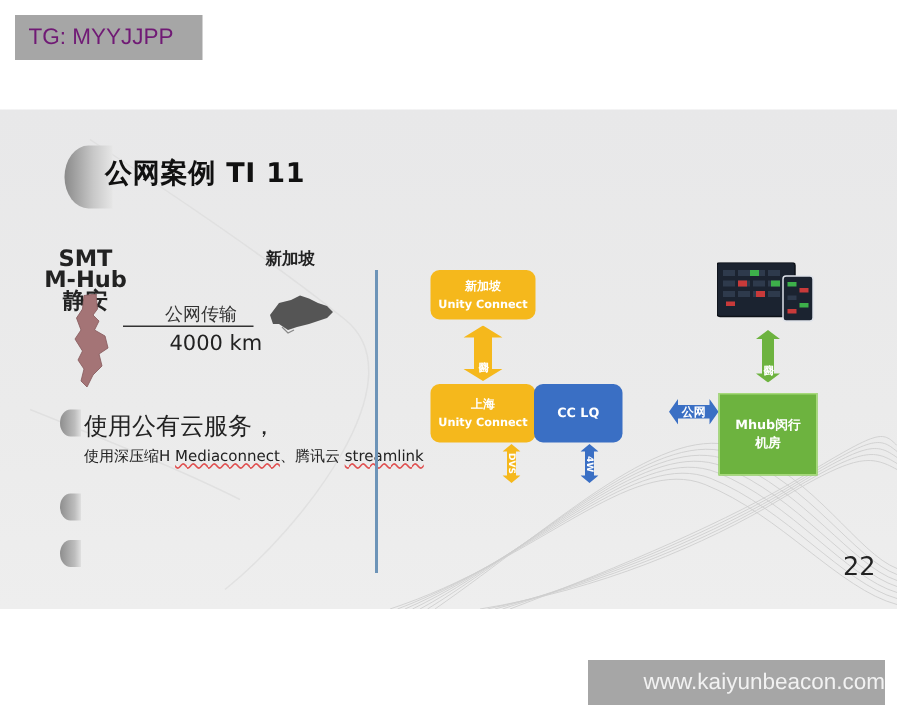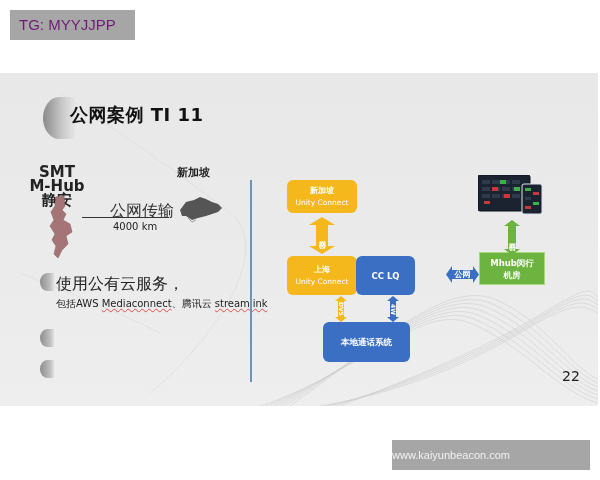--- a/index.html
+++ b/index.html
@@ -1,42 +1,42 @@
 <!DOCTYPE html>
 <html><head>
 <meta charset="utf-8">
 <style>
   * { box-sizing: border-box; margin: 0; padding: 0; }
   html, body { width: 600px; height: 480px; background: #ffffff; overflow: hidden; position: relative; font-family: "DejaVu Sans", "Liberation Sans", sans-serif; }
   .wm-top { position: absolute; left: 10px; top: 10px; width: 125px; height: 30px; background: #a6a6a6; color: #701a75; font-family: "Liberation Sans", sans-serif; font-size: 15px; line-height: 30px; padding-left: 9px; }
-  .wm-bottom { position: absolute; left: 392px; top: 440px; width: 198px; height: 30px; background: #a6a6a6; color: #f2f2f2; font-family: "Liberation Sans", sans-serif; font-size: 11px; line-height: 30px; text-align: left; }
+  .wm-bottom { position: absolute; left: 392px; top: 440px; width: 198px; height: 30px; background: #a6a6a6; color: #f2f2f2; font-family: "Liberation Sans", sans-serif; font-size: 15px; line-height: 30px; text-align: right; }
   .slide { position: absolute; left: 0; top: 73px; width: 598px; height: 333px; background: linear-gradient(180deg, #e8e8e9 0%, #ebebeb 60%, #eeeeee 100%); overflow: hidden; }
   .waves { position: absolute; left: 0; top: 0; width: 598px; height: 333px; }
   .title-deco { position: absolute; left: 43px; top: 24px; width: 32px; height: 42px; border-radius: 50% 0 0 50% / 50% 0 0 50%; background: linear-gradient(90deg, #8a8a8a 0%, #c8c8c8 60%, #e6e6e6 100%); }
   .title { position: absolute; left: 70px; top: 30px; font-size: 18px; font-weight: bold; color: #111; letter-spacing: 0.5px; }
   .label-smt { position: absolute; left: 22px; top: 92px; width: 70px; text-align: center; font-size: 15px; font-weight: bold; color: #222; line-height: 14px; }
   .label-sg { position: absolute; left: 177px; top: 92px; font-size: 11px; font-weight: bold; color: #222; }
   .map-sh { position: absolute; left: 48px; top: 123px; }
   .map-sg { position: absolute; left: 176px; top: 123px; }
-  .link-label { position: absolute; left: 110px; top: 128px; font-size: 16px; color: #333; }
+  .link-label { position: absolute; left: 110px; top: 128px; font-size: 12px; color: #333; }
   .link-line { position: absolute; left: 82px; top: 144px; width: 87px; height: 1px; background: #333; }
-  .link-dist { position: absolute; left: 113px; top: 148px; font-size: 10px; color: #222; }
+  .link-dist { position: absolute; left: 113px; top: 148px; font-size: 14px; color: #222; }
   .bullet { position: absolute; left: 40px; width: 14px; height: 18px; border-radius: 50% 0 0 50% / 50% 0 0 50%; background: linear-gradient(90deg, #8e8e8e 0%, #bdbdbd 70%, #e0e0e0 100%); }
   .btext { position: absolute; left: 56px; font-size: 16px; color: #222; }
   .bsub { position: absolute; left: 56px; font-size: 10px; color: #222; }
   .squig { text-decoration: underline wavy #e05050; text-decoration-thickness: 1px; }
   .divider { position: absolute; left: 250px; top: 107px; width: 1.5px; height: 202px; background: #6d94b8; }
   .box { position: absolute; border-radius: 6px; color: #fff; display: flex; flex-direction: column; align-items: center; justify-content: center; text-align: center; line-height: 12px; }
   .yellow { background: #f5b81c; }
   .blue { background: #3a6fc4; }
   .green { background: #6db33f; border-radius: 0; }
   .b-cn { font-size: 8px; font-weight: bold; }
-  .b-en { font-size: 7.5px; font-weight: normal; }
+  .b-en { font-size: 7.5px; font-weight: bold; }
   .b-main { font-size: 8.5px; font-weight: bold; }
-  .page-num { position: absolute; left: 562px; top: 295px; font-size: 14px; color: #222; }
+  .page-num { position: absolute; left: 562px; top: 295px; font-size: 17px; color: #222; }
   .varrow { position: absolute; display: flex; align-items: center; justify-content: center; }
   .varrow .lbl { writing-mode: vertical-rl; font-size: 7px; color: #fff; font-weight: bold; position: relative; z-index: 2; }
   .harrow { position: absolute; display: flex; align-items: center; justify-content: center; }
   .harrow .lbl { font-size: 8px; color: #fff; font-weight: bold; position: relative; z-index: 2; }
   .arr-svg { position: absolute; left: 0; top: 0; width: 100%; height: 100%; }
   .tablet { position: absolute; left: 478px; top: 102px; width: 66px; height: 40px; }
 </style>
 </head>
 <body>
 
@@ -80,21 +80,21 @@
     <path d="M4 14 L10 6 L18 4 L24 1 L30 3 L36 6 L42 8 L46 12 L42 16 L36 18 L30 20 L22 22 L16 24 L10 20 L6 20 Z" fill="#555"></path>
     <path d="M12 22 L16 26 L20 24" fill="none" stroke="#888" stroke-width="0.8"></path>
   </svg>
 
   <div class="link-label">公网传输</div>
   <div class="link-line"></div>
   <div class="link-dist">4000 km</div>
 
   <div class="bullet" style="top:200px;"></div>
   <div class="btext" style="top:201px;">使用公有云服务，</div>
-  <div class="bsub" style="top:224px;"><span>包括AWS </span><span class="squig">Mediaconnect</span><span>、腾讯云 </span><span class="squig">streamlink</span></div>
+  <div class="bsub" style="top:224px;"><span>使用深压缩H </span><span class="squig">Mediaconnect</span><span>、腾讯云 </span><span class="squig">streamlink</span></div>
 
   <div class="bullet" style="top:256px;"></div>
 
   <div class="bullet" style="top:287px;"></div>
 
   <div class="divider"></div>
 
   <div class="box yellow" style="left:287px; top:107px; width:70px; height:33px;">
     <div class="b-cn">新加坡</div>
     <div class="b-en">Unity Connect</div>
@@ -116,21 +116,21 @@
     <div class="b-main">CC LQ</div>
   </div>
 
   <div class="harrow" style="left:446px; top:193px; width:33px; height:17px;">
     <svg class="arr-svg" viewBox="0 0 33 17" preserveAspectRatio="none">
       <polygon points="0,8.5 6,0 6,4 27,4 27,0 33,8.5 27,17 27,13 6,13 6,17" fill="#3a6fc4"></polygon>
     </svg>
     <span class="lbl">公网</span>
   </div>
 
-  <div class="box green" style="left:479px; top:179px; width:66px; height:33px; border:1.5px solid #a6d97a;align-items:center;">
+  <div class="box green" style="left:479px; top:189px; width:66px; height:55px; border:1.5px solid #a6d97a;align-items:center;">
     <div class="b-main">Mhub闵行</div>
     <div class="b-main">机房</div>
   </div>
 
   <div class="varrow" style="left:504px; top:147px; width:16px; height:35px;">
     <svg class="arr-svg" viewBox="0 0 16 35" preserveAspectRatio="none">
       <polygon points="8,0 16,6 12,6 12,29 16,29 8,35 0,29 4,29 4,6 0,6" fill="#6db33f"></polygon>
     </svg>
     <span class="lbl">公网</span>
   </div>
@@ -171,20 +171,17 @@
     <span class="lbl" style="font-size:6px;">DVS</span>
   </div>
 
   <div class="varrow" style="left:387px; top:223px; width:12px; height:26px;">
     <svg class="arr-svg" viewBox="0 0 12 26" preserveAspectRatio="none">
       <polygon points="6,0 12,5 9,5 9,21 12,21 6,26 0,21 3,21 3,5 0,5" fill="#3a6fc4"></polygon>
     </svg>
     <span class="lbl" style="font-size:6px;">4W</span>
   </div>
 
-  <div class="box blue" style="left:323px; top:249px; width:87px; height:40px;">
-    <div class="b-main">本地通话系统</div>
-  </div>
 
   <div class="page-num">22</div>
 </div>
 
 <div class="wm-bottom">www.kaiyunbeacon.com</div>
 
 </body></html>

